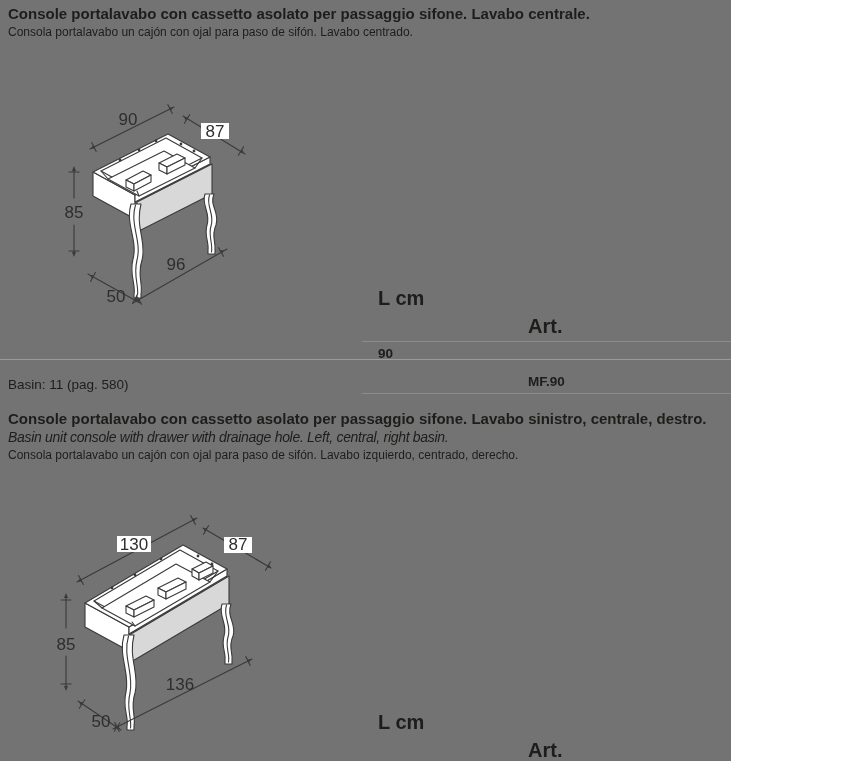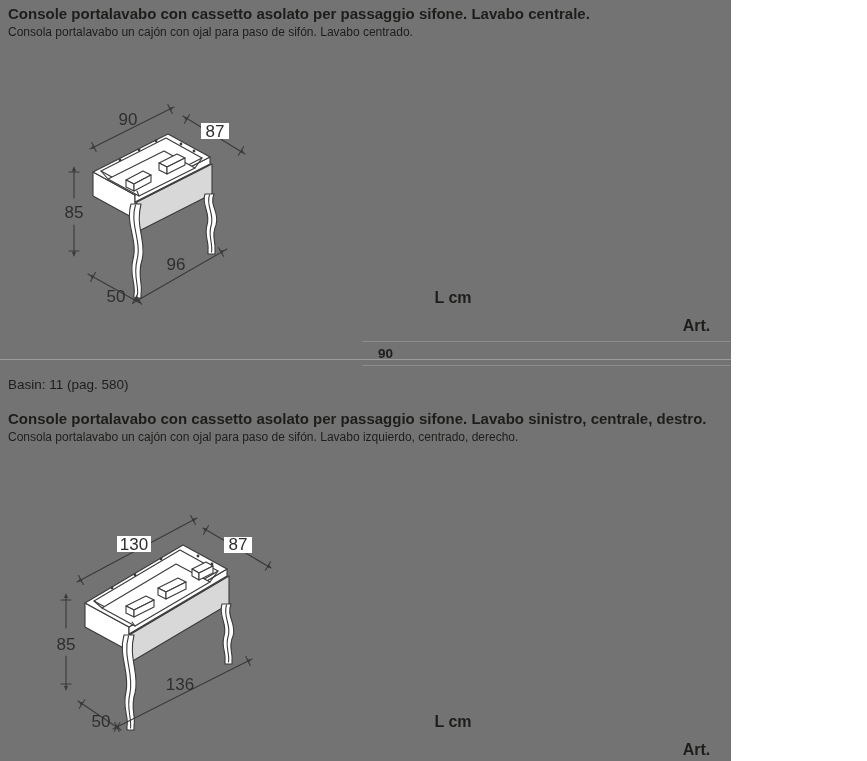--- a/index.html
+++ b/index.html
@@ -10,21 +10,21 @@
   .abs{position:absolute;}
   p{margin:0;}
   .title{font-size:15px;font-weight:700;line-height:18px;}
   .sub-en{font-size:14px;font-style:italic;letter-spacing:-0.3px;line-height:18px;}
   .sub-es{font-size:12px;line-height:18px;}
   .divider{position:absolute;left:0;width:867px;height:1px;background:#9a9a9a;}
   .note{font-size:13.5px;}
   .note b{font-weight:400;}
   .spec-table{position:absolute;left:362px;width:505px;}
   .t-head{display:flex;padding:6px 2px 6px 16px;border-bottom:1px solid #8c8c8c;
-          font-weight:700;font-size:16px;line-height:18px;text-align:center;}
+          font-weight:700;font-size:20px;line-height:18px;}
   .t-row{display:flex;padding:4px 0 4px 16px;border-bottom:1px solid #8c8c8c;
          font-weight:700;font-size:13.5px;line-height:15px;}
   .c1{width:150px;}
   .c2{flex:1;margin-top:28px;}
   svg text{font-family:"Liberation Sans",sans-serif;font-size:17px;fill:#2e2e2e;}
   .ln{stroke:#3a3a3a;stroke-width:1.1;fill:none;stroke-linejoin:round;stroke-linecap:round;}
   .fw{stroke:#3a3a3a;stroke-width:1.1;fill:#ffffff;stroke-linejoin:round;}
   .fg{stroke:#3a3a3a;stroke-width:1.1;fill:#d8d8d8;stroke-linejoin:round;}
   .dart{fill:#3a3a3a;stroke:none;}
   .dot{fill:#3a3a3a;stroke:none;}
@@ -88,33 +88,35 @@
     <text x="58" y="210" text-anchor="middle">50</text>
   </svg>
 
   <div class="spec-table" style="top:283px;">
     <div class="t-head">
       <span class="c1">L cm</span>
       <span class="c2">Art.</span>
     </div>
     <div class="t-row">
       <span class="c1">90</span>
+      <span class="c2">MF.90</span>
     </div>
   </div>
 
   <div class="divider" style="top:359px;"></div>
 
   <p class="abs note" style="left:8px;top:377px;">
     <span>Basin:</span>
     <b>11</b>
     <span>(pag. 580)</span>
   </p>
 
   <div class="abs" style="left:8px;top:410px;">
     <p class="title">Console portalavabo con cassetto asolato per passaggio sifone. Lavabo sinistro, centrale, destro.</p>
+    <p class="sub-en">Basin unit console with drawer with drainage hole. Left, central, right basin.</p>
     <p class="sub-es">Consola portalavabo un cajón con ojal para paso de sifón. Lavabo izquierdo, centrado, derecho.</p>
   </div>
 
   <svg class="abs" style="left:46px;top:506px;" width="250" height="235" viewBox="0 0 250 235">
     <path class="fw" d="M39,97 L83,121 L83,145 L39,121 Z"></path>
     <path class="fw" d="M83,121 L181,63 L181,70 L83,128 Z"></path>
     <path class="fw" d="M39,97 L137,39 L181,63 L83,121 Z"></path>
     <path class="fw" d="M48,95 L134,44 L172,65 L86,116 Z"></path>
     <path class="fw" d="M56,102 L130,58 L164,76 L89,120 Z"></path>
     <path class="ln" d="M48,95 L56,102 M86,116 L89,120 M172,65 L164,76"></path>

